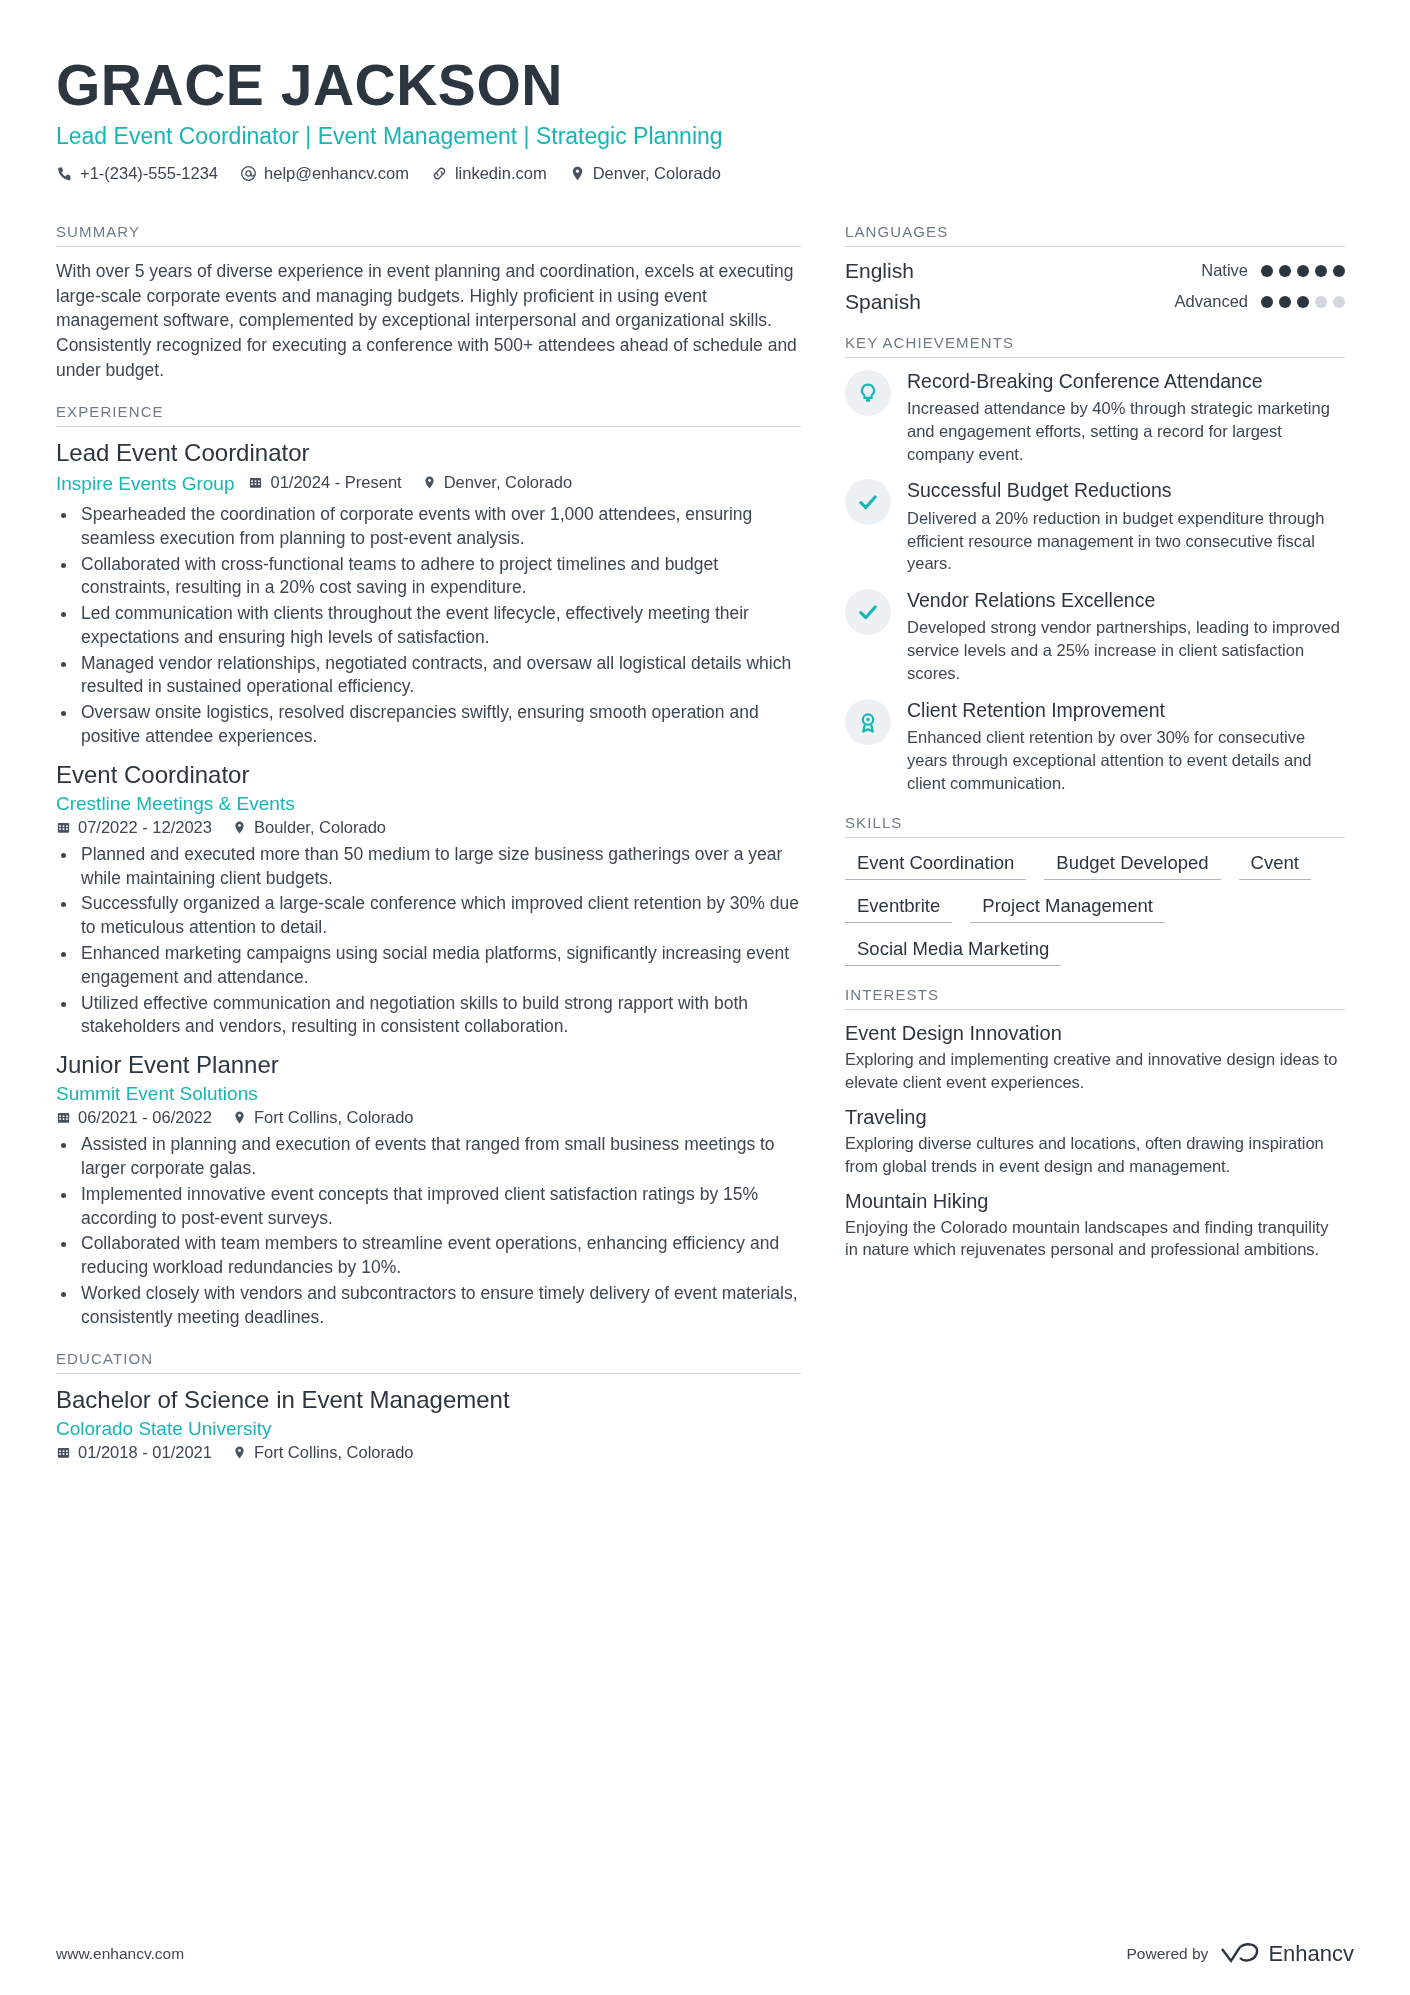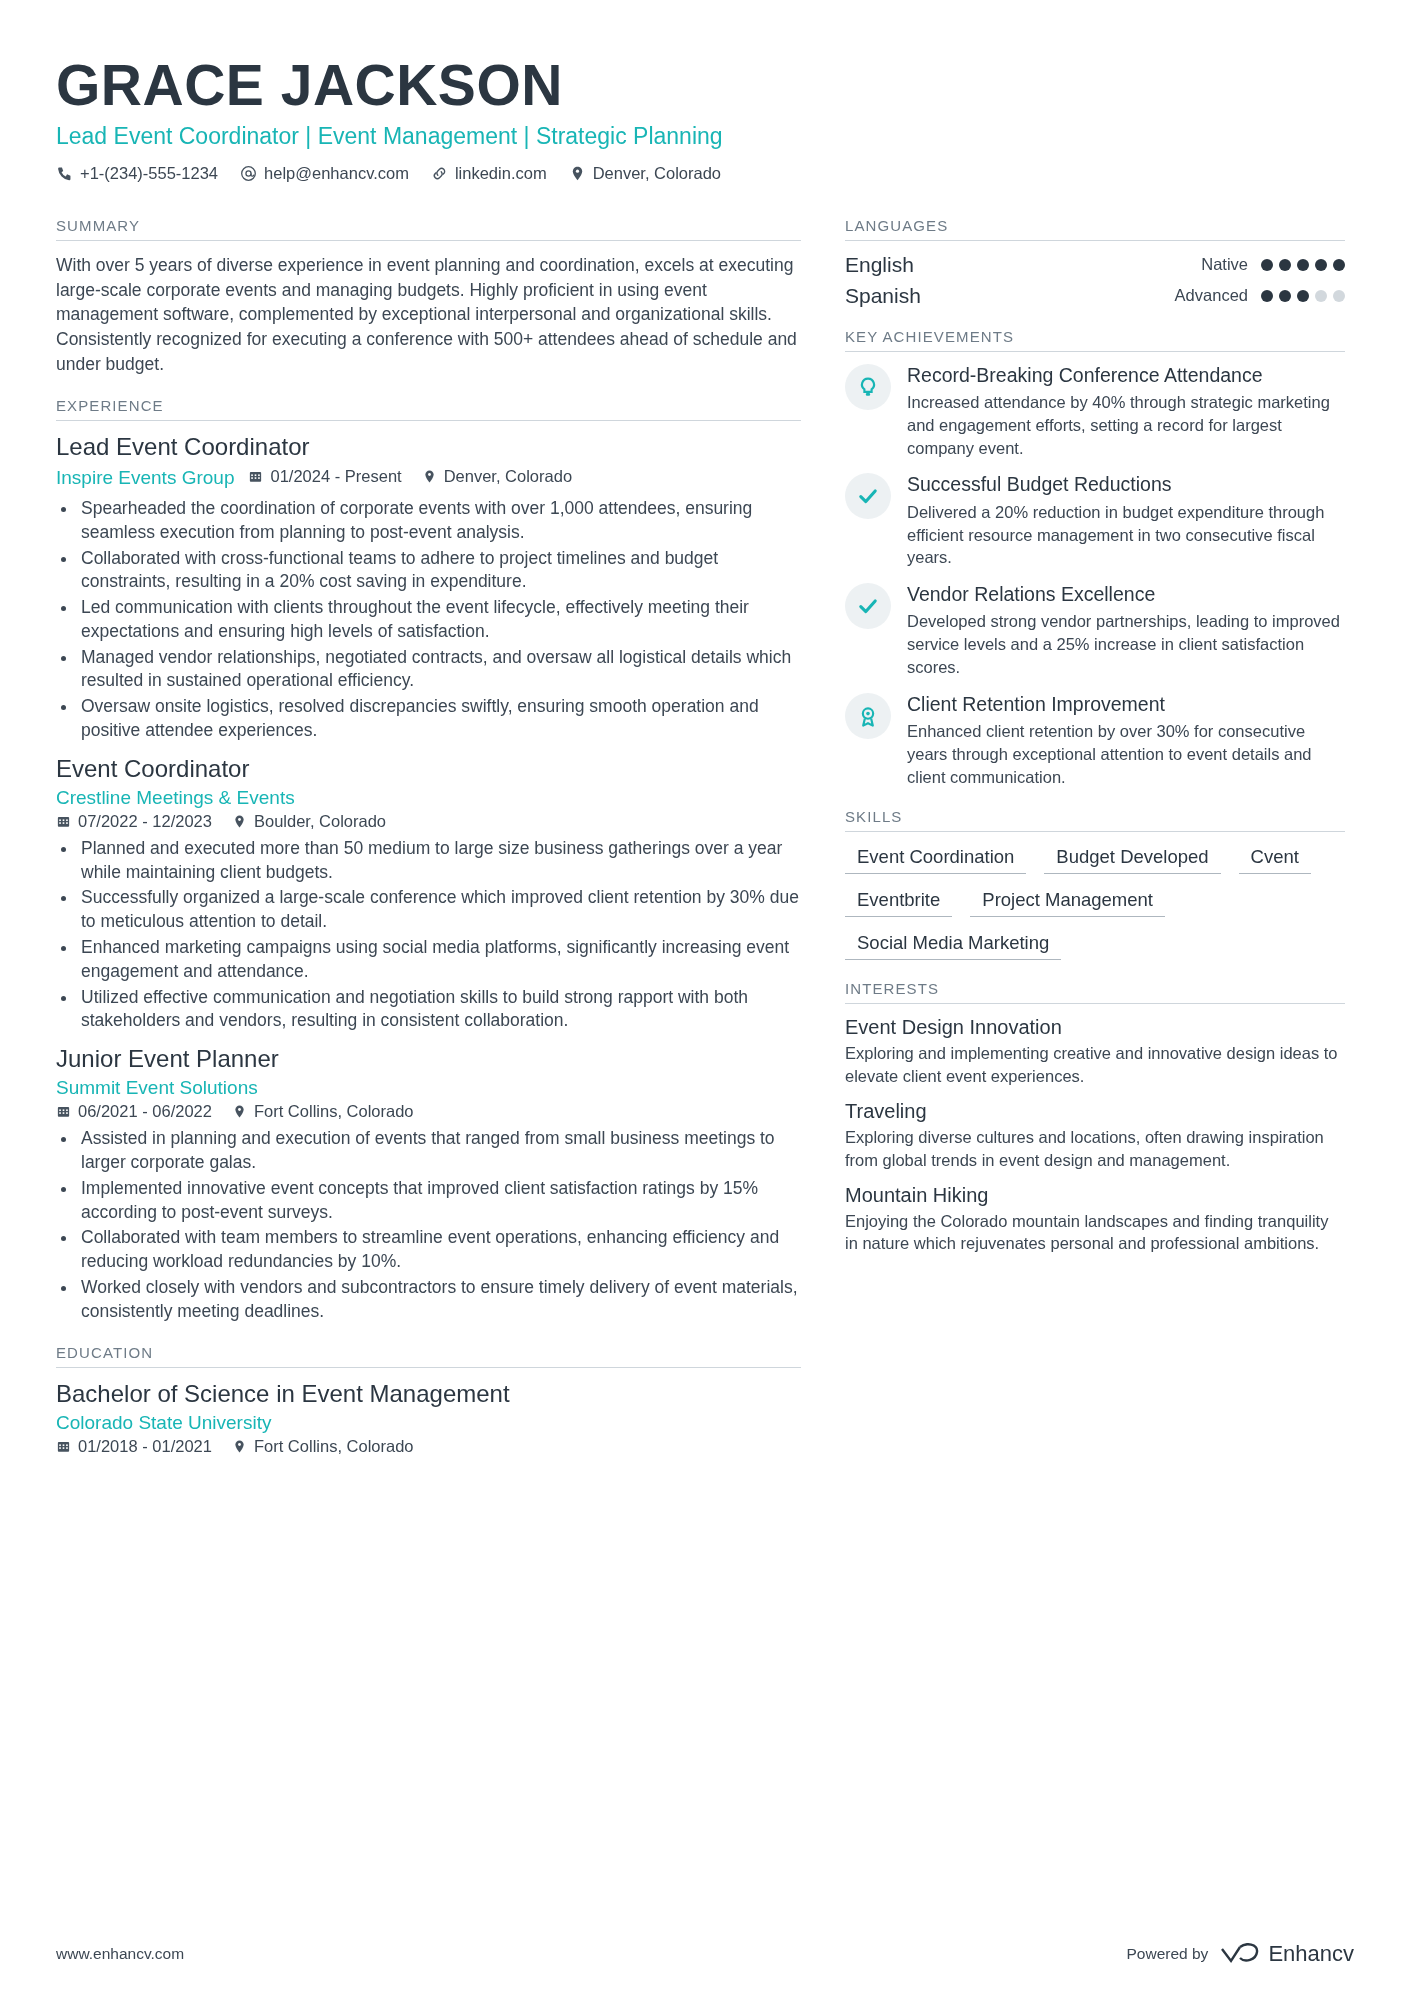--- a/index.html
+++ b/index.html
@@ -37,21 +37,21 @@
     color: #18b5b5;
     margin: 6px 0 14px 0;
     font-weight: normal;
   }
   .contact-row {
     display: flex;
     align-items: center;
     gap: 22px;
     font-size: 16.5px;
     color: #3c4753;
-    margin-bottom: 14px;
+    margin-bottom: 28px;
     flex-wrap: wrap;
   }
   .contact-item {
     display: flex;
     align-items: center;
     gap: 7px;
     white-space: nowrap;
   }
   .contact-item svg { flex: none; }
 
@@ -68,21 +68,21 @@
   .section-title {
     font-size: 15px;
     letter-spacing: 1.1px;
     color: #6e7b87;
     text-transform: uppercase;
     padding-bottom: 6px;
     border-bottom: 1px solid #cfd6dc;
     margin: 20px 0 12px 0;
     font-weight: normal;
   }
-  .section-title.first { margin-top: 20px; }
+  .section-title.first { margin-top: 12px; }
 
   .summary-text {
     font-size: 17.5px;
     line-height: 1.42;
     color: #3c4753;
     margin: 10px 0 6px 0;
   }
 
   
   .job { margin-bottom: 6px; }

